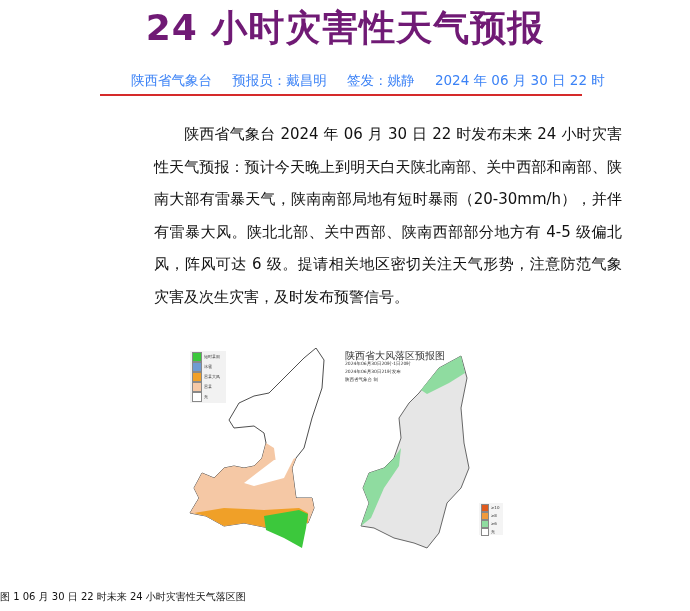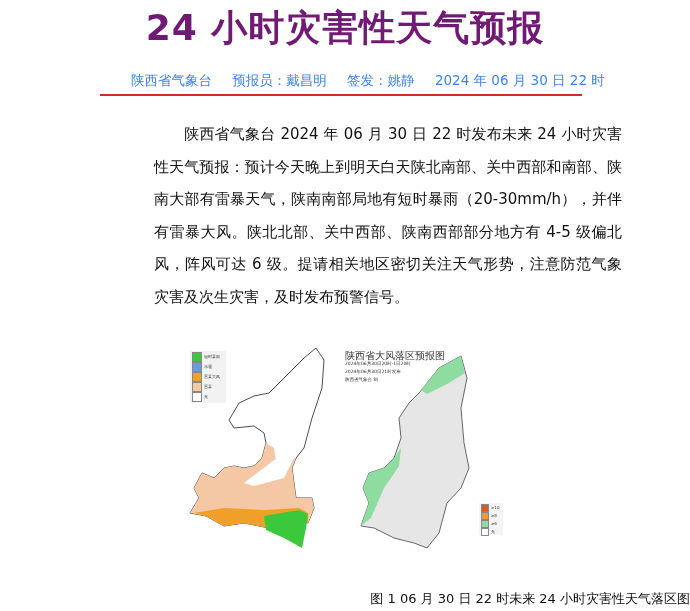--- a/index.html
+++ b/index.html
@@ -3,21 +3,21 @@
 <meta charset="utf-8">
 <style>
   html, body { margin:0; padding:0; background:#ffffff; }
   body { width:690px; height:611px; position:relative; overflow:hidden; font-family:"DejaVu Sans", sans-serif; color:#111; }
   .title { position:absolute; left:0; top:4px; width:690px; text-align:center; color:#701a75; font-size:36px; font-weight:bold; letter-spacing:1px; }
   .header-line { position:absolute; left:103px; top:72px; width:480px; font-size:13.5px; color:#3b82f6; white-space:nowrap;padding-left:28px; }
   .header-line span { margin-right:16px; }
   .red-rule { position:absolute; left:100px; top:94px; width:482px; height:2px; background:#d52a2a; }
   .body-text { position:absolute; left:106px; top:118px; width:468px; font-size:15px; line-height:32.6px; text-align:justify;margin-left:48px; }
   .figure { position:absolute; left:184px; top:348px; width:326px; height:218px; }
-  .caption { position:absolute; left:0; top:590px; width:690px; text-align:right; font-size:13px; color:#111; }
+  .caption { position:absolute; left:0; top:590px; width:690px; text-align:left; font-size:10px; color:#111; }
   .legend1 { position:absolute; left:190px; top:351px; width:36px; height:52px; background:#f2f2f2; }
   .lg-row { display:flex; align-items:center; height:9px; margin-top:1px; }
   .lg-sw { width:8px; height:8px; border:1px solid #888; margin-left:2px; }
   .lg-tx { font-size:4px; margin-left:2px; color:#333; }
   .map2-title { position:absolute; left:345px; top:352px; font-size:6px; color:#333; line-height:8px; }
   .legend2 { position:absolute; left:479px; top:503px; width:24px; height:32px; background:#f4f4f4; }
 </style>
 </head>
 <body>
 

